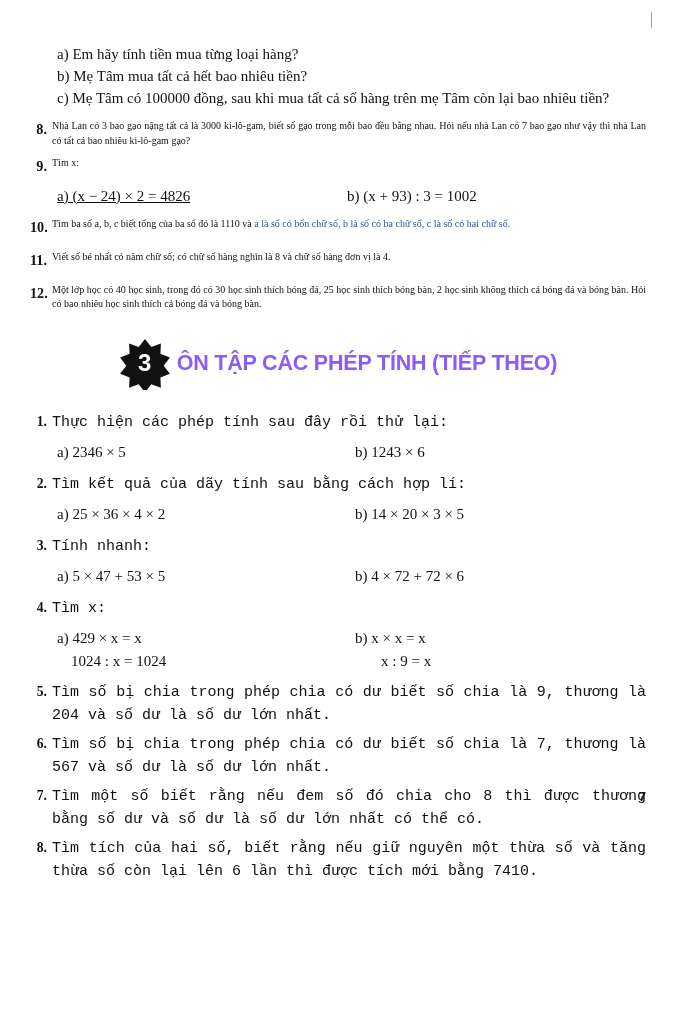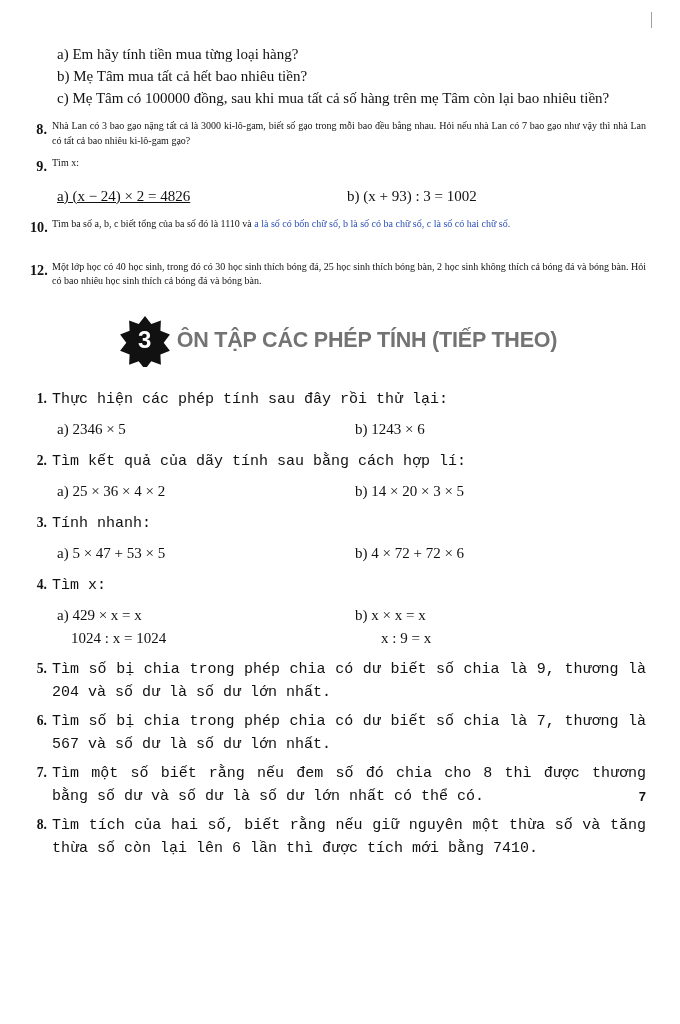--- a/index.html
+++ b/index.html
@@ -95,21 +95,21 @@
     font-weight: bold;
     font-size: 24px;
     padding-bottom: 2px;
     box-sizing: border-box;
   }
   .chapter-title {
     font-family: "Liberation Sans", sans-serif;
     font-weight: bold;
     font-size: 21.5px;
     letter-spacing: -0.2px;
-    color: #737373;
+    color: #8b5cf6;
     white-space: nowrap;
   }
 
   .ex {
     display: flex;
     align-items: flex-start;
     margin-bottom: 1px;
   }
   .ex-num {
     font-weight: bold;
@@ -180,20 +180,24 @@
 
   <div class="spacer-10"></div>
 
   <div class="q">
     <div class="q-num">10.</div>
     <div class="q-body"><span>Tìm ba số a, b, c biết tổng của ba số đó là 1110 và </span><span class="blue">a là số có bốn chữ số, b là số có ba chữ số, c là số có hai chữ số.</span></div>
   </div>
 
   <div class="spacer-10"></div>
 
+  <div class="q">
+    <div class="q-num">11.</div>
+    <div class="q-body">Viết số bé nhất có năm chữ số; có chữ số hàng nghìn là 8 và chữ số hàng đơn vị là 4.</div>
+  </div>
 
   <div class="spacer-10"></div>
 
   <div class="q">
     <div class="q-num">12.</div>
     <div class="q-body">Một lớp học có 40 học sinh, trong đó có 30 học sinh thích bóng đá, 25 học sinh thích bóng bàn, 2 học sinh không thích cả bóng đá và bóng bàn. Hỏi có bao nhiêu học sinh thích cả bóng đá và bóng bàn.</div>
   </div>
 
   <div class="chapter">
     <div class="star-wrap">

